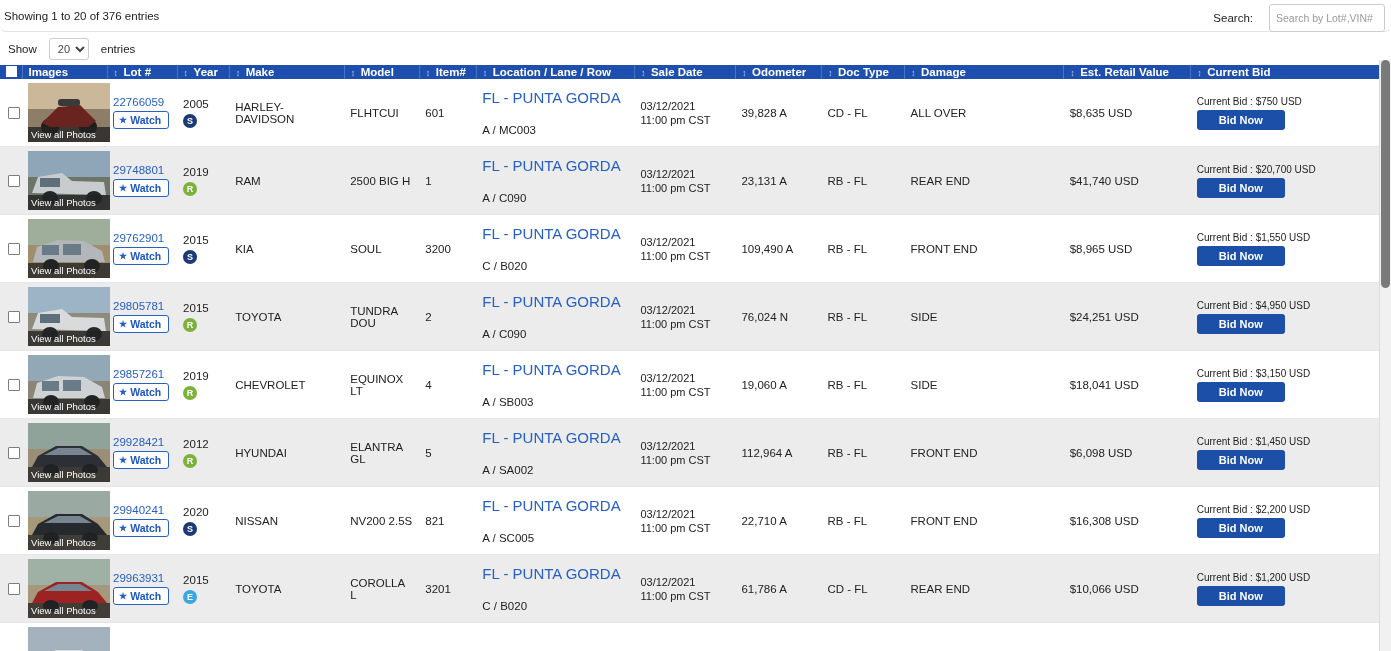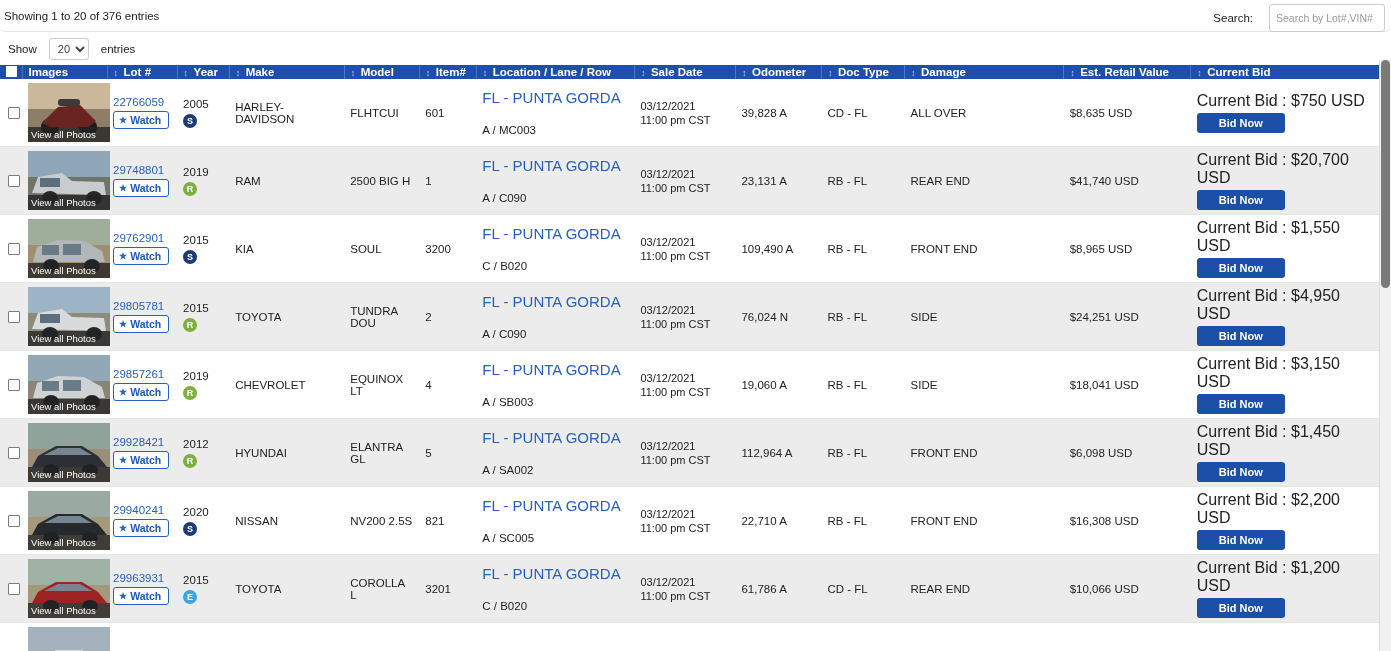--- a/index.html
+++ b/index.html
@@ -258,21 +258,21 @@
   .loc-link {
     color: #2660c4;
     font-size: 15px;
     text-decoration: none;
     display: block;
   }
   .loc-sub { font-size: 11.5px; color: #222; display: block; margin-top: 18px; }
   .sale-l1, .sale-l2 { display: block; font-size: 11px; line-height: 14px; }
 
   .bid-label {
-    font-size: 16px;
+    font-size: 10px;
     color: #222;
     display: block;
     margin-bottom: 3px;
   }
   .bid-btn {
     background: #1b4fa8;
     color: #fff;
     border: 0;
     border-radius: 3px;
     font-size: 11px;

